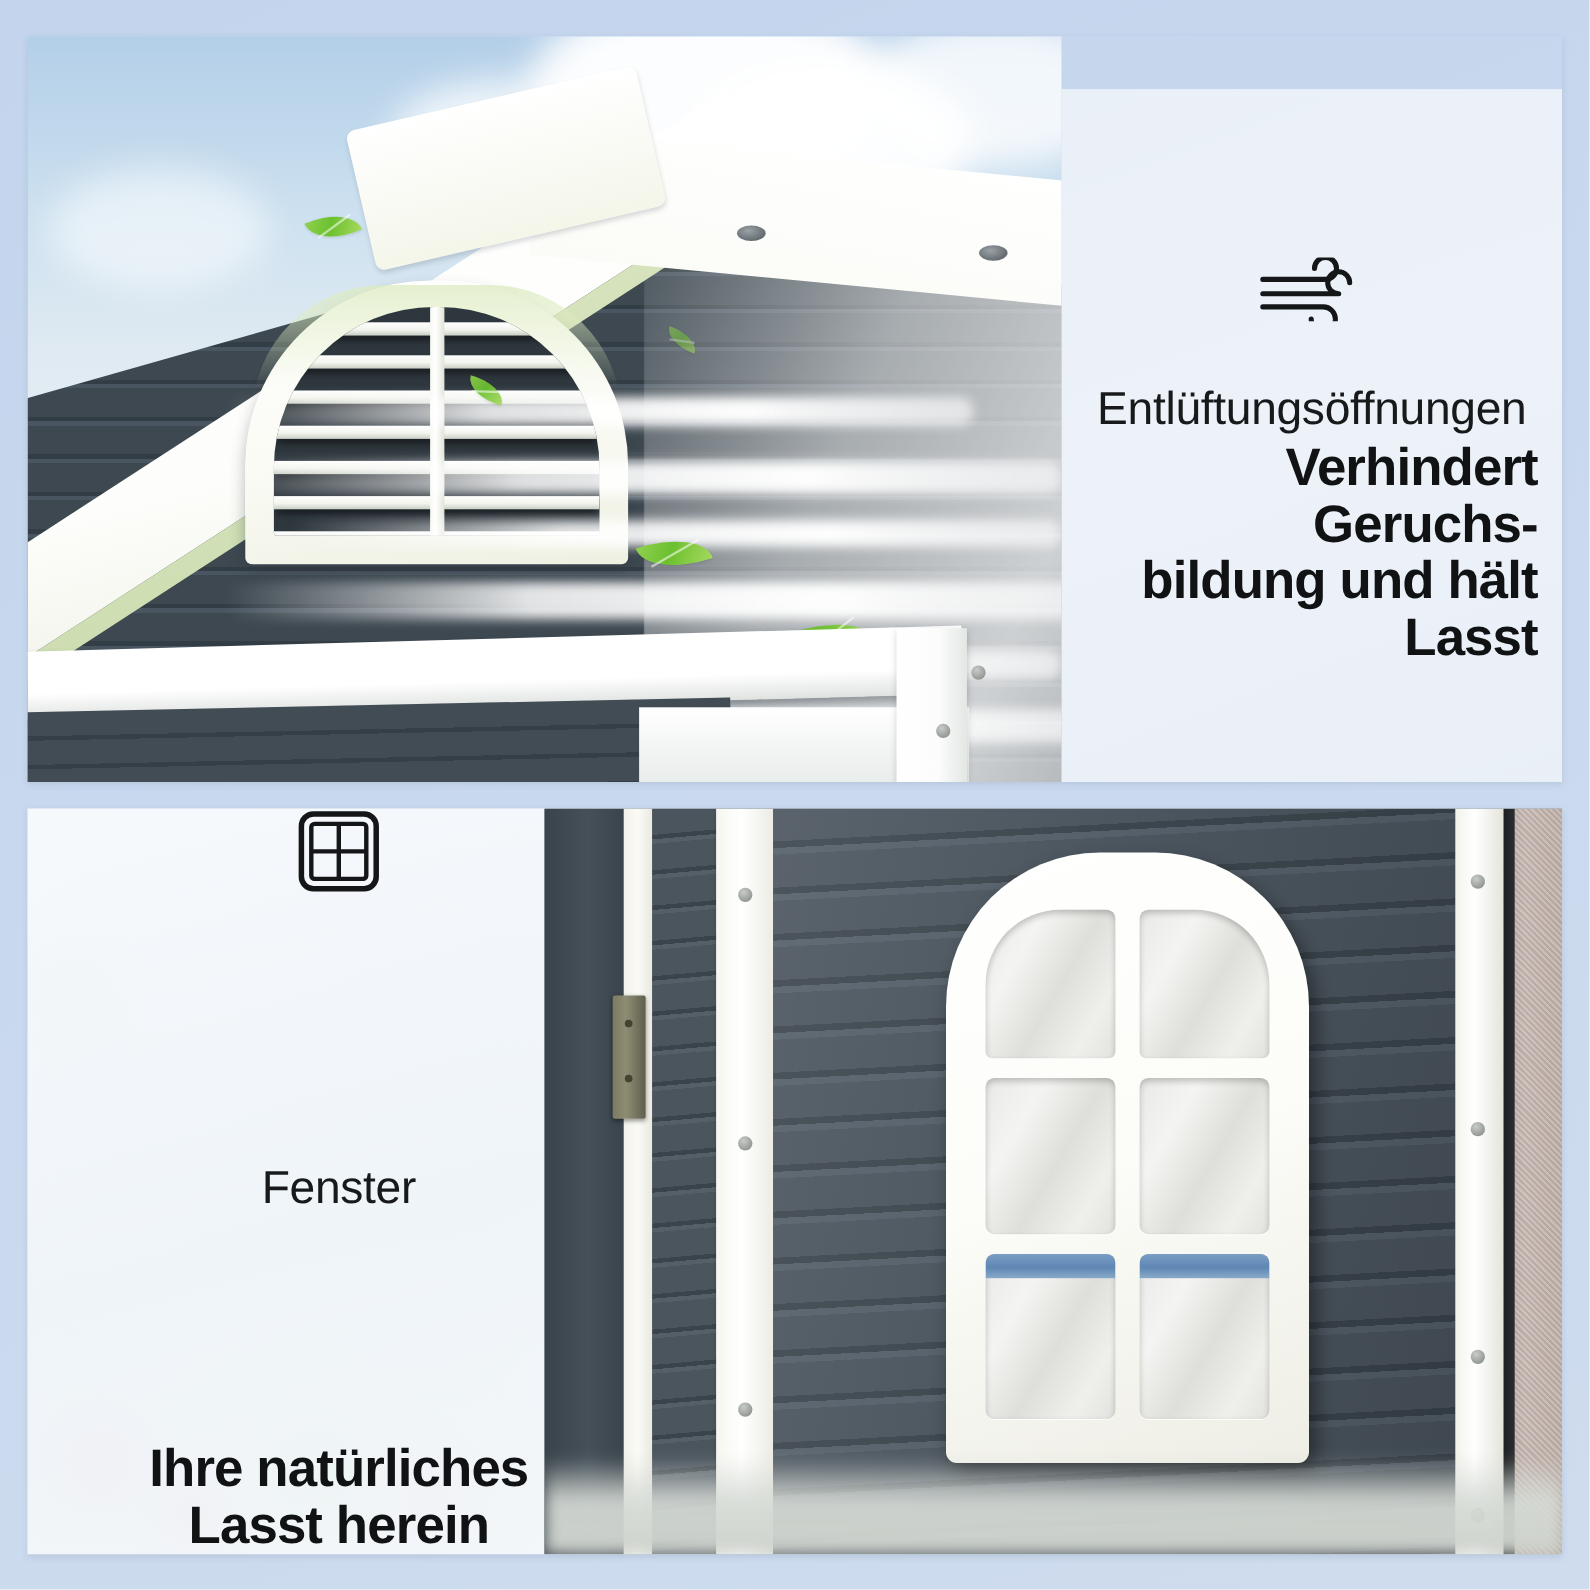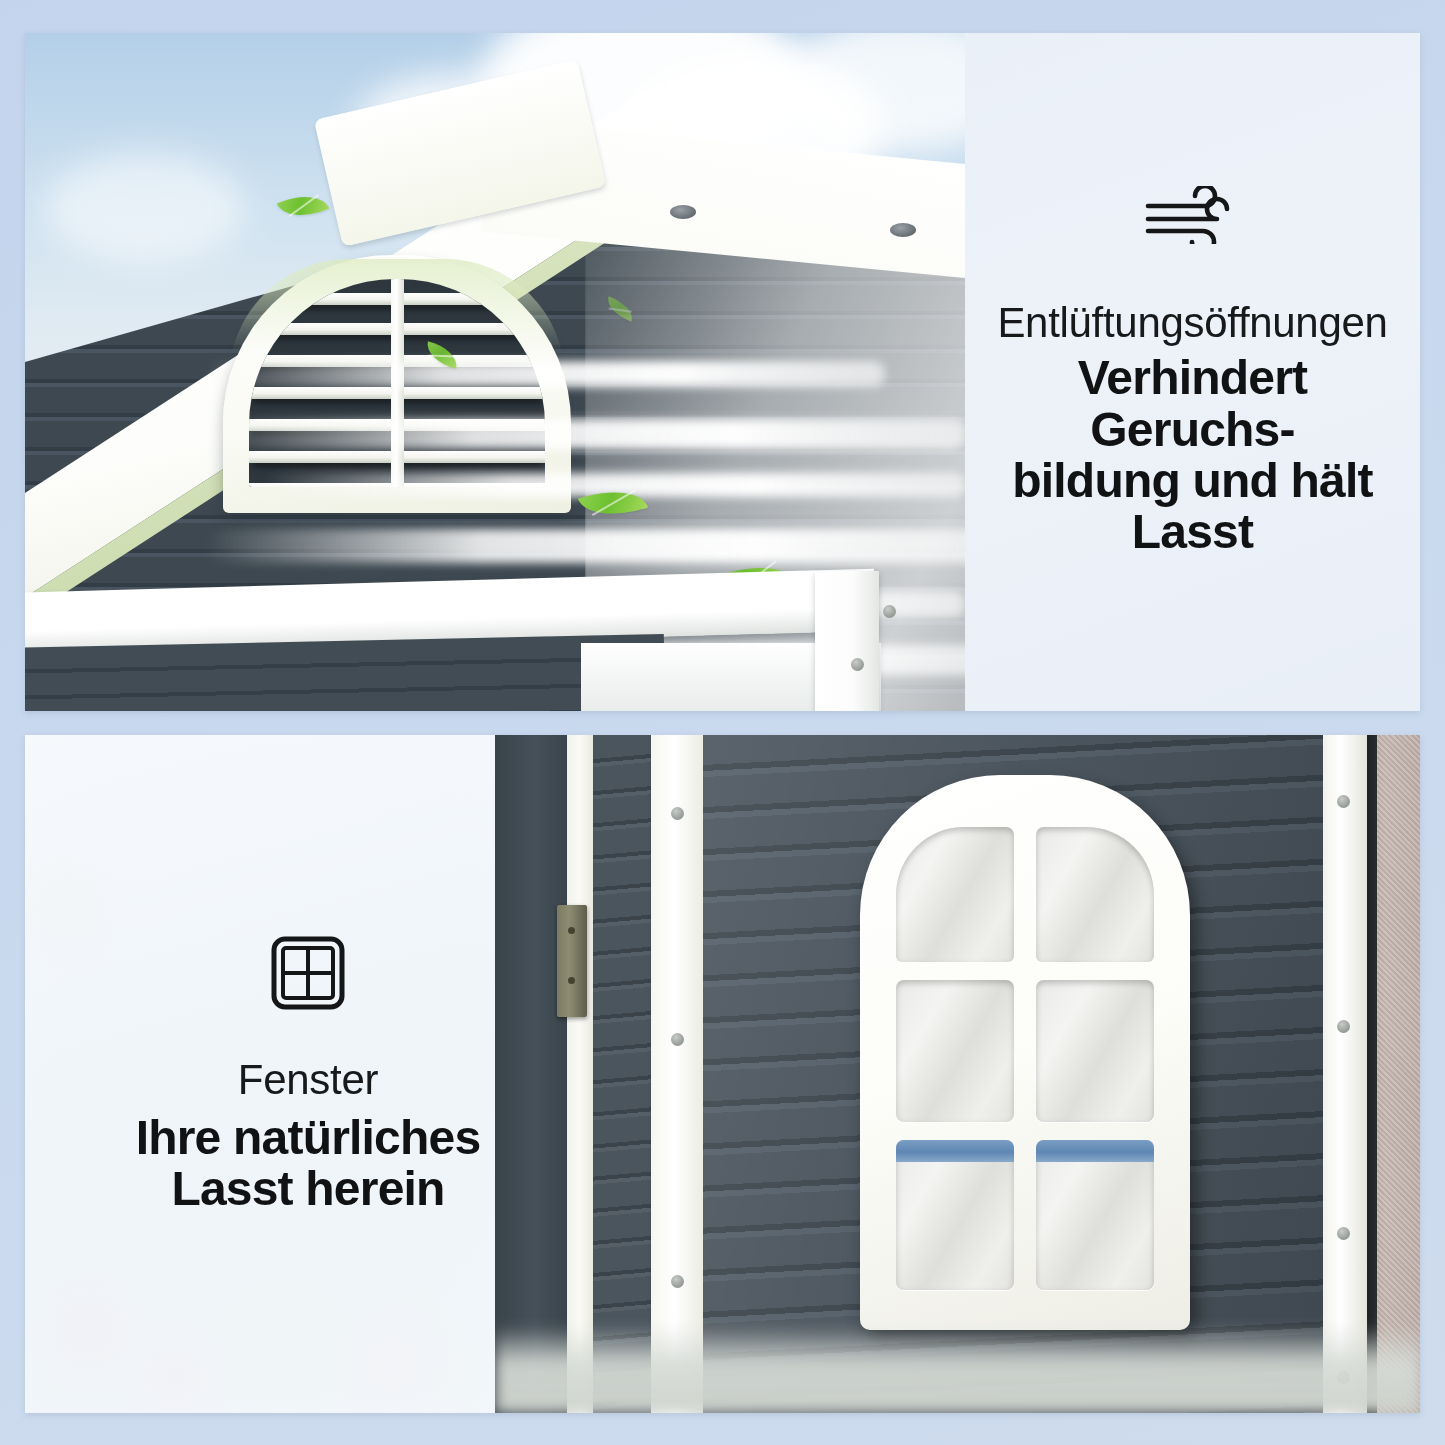--- a/index.html
+++ b/index.html
@@ -191,30 +191,31 @@
   }
 
   
   .panel-top-text {
     position: relative;
     width: 455px; height: 100%;
     background: linear-gradient(160deg,#eaf0f8 0%, #edf2f9 45%, #e9eff7 100%);
     display: flex; flex-direction: column;
     align-items: center; justify-content: center;
     padding: 0 22px;
+    margin-top: 48px;
   }
   .wind-icon { width: 96px; height: 58px; margin-bottom: 56px; }
   .feature-kicker {
     font-size: 42px; font-weight: 500; color: #17191b;
     letter-spacing: -0.3px; line-height: 1.1; text-align: center;
     margin-bottom: 6px; white-space: nowrap;
   }
   .feature-head {
     font-size: 48px; font-weight: 700; color: #101214;
-    letter-spacing: -0.8px; line-height: 1.07; text-align: center;
+    letter-spacing: -0.8px; line-height: 1.07; text-align: right;
   }
 
   
   .card-bottom {
     position: absolute;
     left: 25px; top: 735px;
     width: 1395px; height: 678px;
     overflow: hidden;
     box-shadow: 0 2px 6px rgba(90,110,140,0.18);
     background: #e9eef4;
@@ -230,21 +231,21 @@
       radial-gradient(circle at 78% 93%, rgba(230,150,175,0.45) 0 40px, transparent 42px),
       radial-gradient(circle at 8% 25%, rgba(205,195,170,0.5) 0 46px, transparent 50px),
       linear-gradient(180deg,#dfe8f0 0%, #e6ece6 70%, #d9e0cf 100%);
     filter: blur(16px);
   }
   .panel-bottom-text {
     position: absolute; left: 0; top: 0;
     width: 566px; height: 100%;
     background: linear-gradient(165deg, rgba(247,250,253,0.94) 0%, rgba(240,245,250,0.92) 55%, rgba(244,248,252,0.93) 100%);
     display: flex; flex-direction: column;
-    align-items: center; justify-content: center;
+    align-items: center; justify-content: space-between;
     padding: 0 18px;
   }
   .window-icon { width: 78px; height: 78px; margin-bottom: 44px; }
   .feature-kicker-b {
     font-size: 42px; font-weight: 500; color: #17191b;
     letter-spacing: -0.3px; text-align: center; margin-bottom: 8px;
   }
   .feature-head-b {
     font-size: 48px; font-weight: 700; color: #101214;
     letter-spacing: -0.8px; line-height: 1.07; text-align: center;

